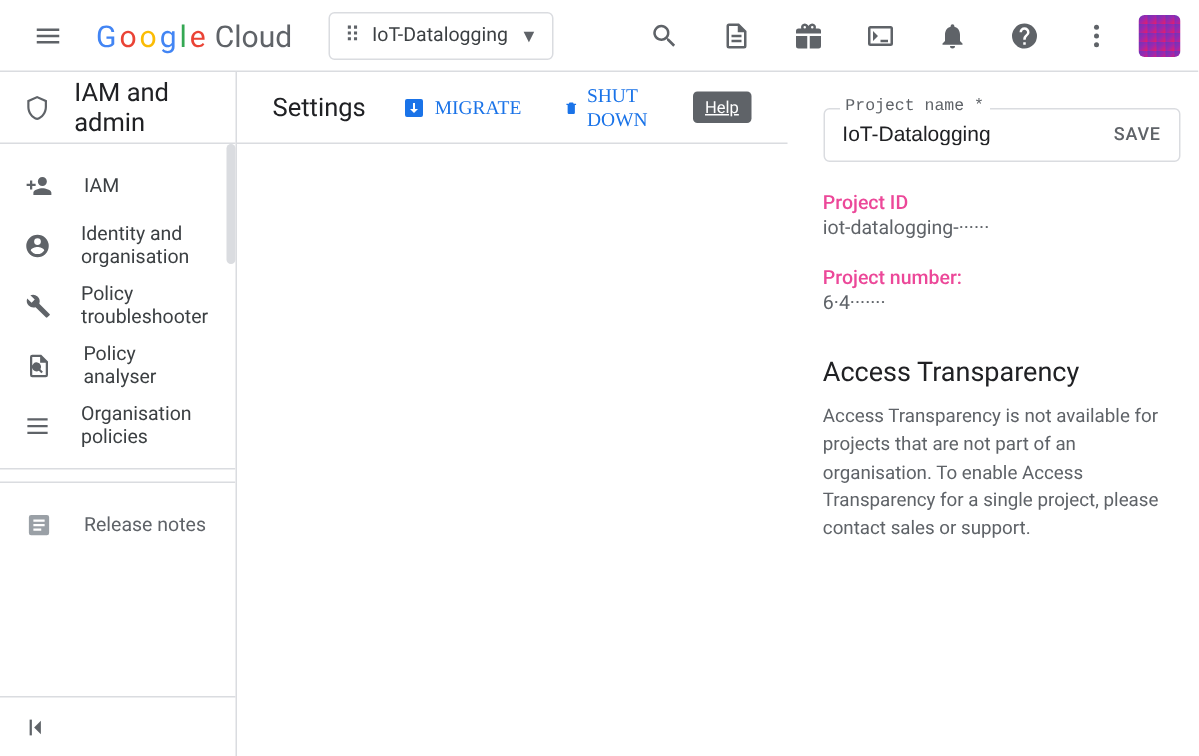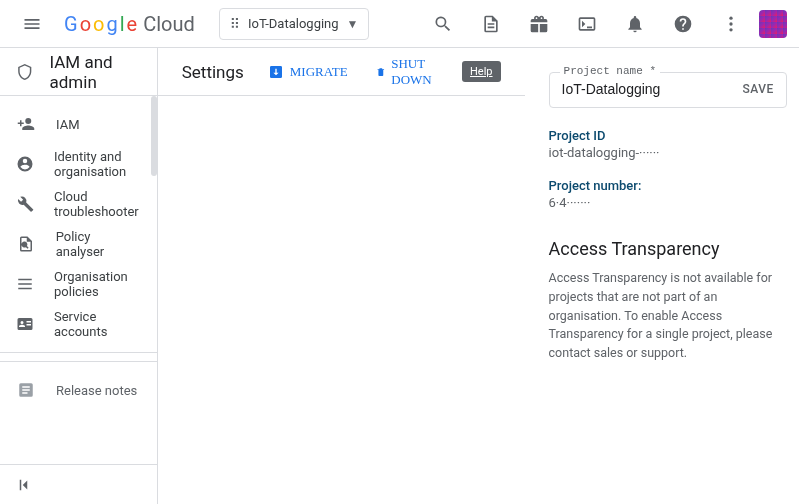--- a/index.html
+++ b/index.html
@@ -29,21 +29,21 @@
 .content-header .title { font-size: 17px; color: #202124; margin-right: auto; }
 .action-btn { display: flex; align-items: center; gap: 6px; color: #1a73e8; font-size: 13px; font-weight: 500; cursor: pointer; padding: 6px 4px; font-family: Liberation Serif, serif; }
 .action-btn svg { width: 16px; height: 16px; fill: #1a73e8; }
 .help-badge { background: #5f6368; color: #fff; font-size: 11px; padding: 4px 8px; border-radius: 3px; text-decoration: underline; }
 .content-body { padding: 24px; overflow-y: auto; }
 .field-box { border: 1px solid #dadce0; border-radius: 4px; padding: 8px 12px 10px 12px; position: relative; margin-bottom: 20px; display: flex; align-items: center; }
 .field-label { position: absolute; top: -8px; left: 10px; background: #fff; padding: 0 4px; font-size: 11px; color: #5f6368; font-family: Liberation Mono, monospace; }
 .field-input { border: none; outline: none; font-size: 14px; flex: 1; color: #202124; background: transparent; }
 .field-save { color: #5f6368; font-size: 12px; font-weight: 500; cursor: pointer; letter-spacing: 0.5px; }
 .info-block { margin-bottom: 18px; }
-.info-label { font-size: 13px; font-weight: 500; color: #0c4a6e; margin-bottom: 2px; }
+.info-label { font-size: 13px; font-weight: 500; color: #ec4899; margin-bottom: 2px; }
 .info-value { font-size: 13px; color: #5f6368; }
 .section-h { font-size: 18px; color: #202124; margin-top: 28px; margin-bottom: 10px; font-weight: 400; }
 .section-p { font-size: 12.5px; color: #5f6368; line-height: 1.5; max-width: 500px; }
 .sb-scroll-thumb { position: absolute; right: 0; top: 48px; width: 6px; height: 80px; background: #dadce0; border-radius: 3px; }
 .avatar-img { width: 28px; height: 28px; border-radius: 4px; background: linear-gradient(135deg,#673ab7,#9c27b0,#e91e63); background-size: 6px 6px; }
 </style>
 </head>
 <body>
 
 <div class="topbar">
@@ -132,45 +132,37 @@
             </svg>
           </span>
         <span>Identity and organisation</span>
       </div>
       <div class="sidebar-item">
         <span class="ic">
             <svg width="18" height="18" viewBox="0 0 24 24" fill="#5f6368">
               <path d="M22.7 19l-9.1-9.1a6 6 0 00-7.94-7.48l3.9 3.9-2.83 2.83-3.9-3.9A6 6 0 0010.3 13l9.1 9.1a1 1 0 001.4 0l1.9-1.9a1 1 0 000-1.4z"></path>
             </svg>
           </span>
-        <span>Cloud troubleshooter</span>
+        <span>Policy troubleshooter</span>
       </div>
       <div class="sidebar-item">
         <span class="ic">
             <svg width="18" height="18" viewBox="0 0 24 24" fill="#5f6368">
               <path d="M14 2H6a2 2 0 00-2 2v16a2 2 0 002 2h12a2 2 0 002-2V8l-6-6zm4 18H6V4h7v5h5v11zM11 14a2 2 0 100-4 2 2 0 000 4zm4.5 3l-2.2-2.2a4 4 0 10-1.4 1.4l2.2 2.2 1.4-1.4z"></path>
             </svg>
           </span>
         <span>Policy analyser</span>
       </div>
       <div class="sidebar-item">
         <span class="ic">
             <svg width="18" height="18" viewBox="0 0 24 24" fill="#5f6368">
               <path d="M3 5h18v2H3V5zm0 6h18v2H3v-2zm0 6h18v2H3v-2z"></path>
             </svg>
           </span>
         <span>Organisation policies</span>
-      </div>
-      <div class="sidebar-item">
-        <span class="ic">
-            <svg width="18" height="18" viewBox="0 0 24 24" fill="#5f6368">
-              <path d="M20 4H4a2 2 0 00-2 2v12a2 2 0 002 2h16a2 2 0 002-2V6a2 2 0 00-2-2zM8 8a2 2 0 110 4 2 2 0 010-4zm4 8H4v-1c0-1.33 2.67-2 4-2s4 .67 4 2v1zm8-2h-6v-2h6v2zm0-4h-6V8h6v2z"></path>
-            </svg>
-          </span>
-        <span>Service accounts</span>
       </div>
       <div class="sidebar-divider"></div>
       <div class="sidebar-divider"></div>
       <div class="sidebar-item muted">
         <span class="ic">
             <svg width="18" height="18" viewBox="0 0 24 24" fill="#9aa0a6">
               <path d="M19 3H5a2 2 0 00-2 2v14a2 2 0 002 2h14a2 2 0 002-2V5a2 2 0 00-2-2zM7 7h10v2H7V7zm0 4h10v2H7v-2zm0 4h7v2H7v-2z"></path>
             </svg>
           </span>
         <span>Release notes</span>

